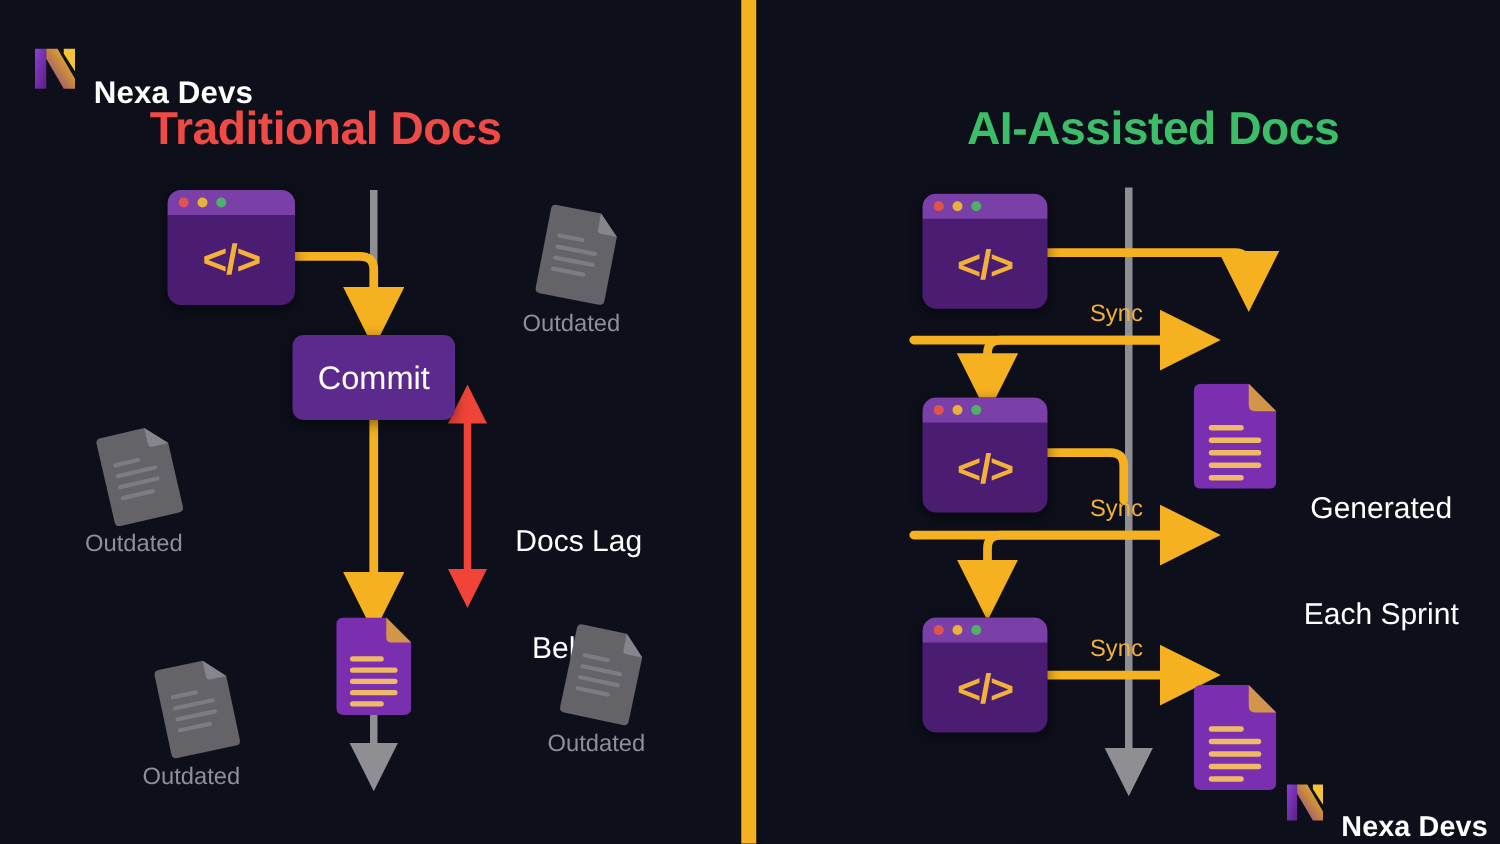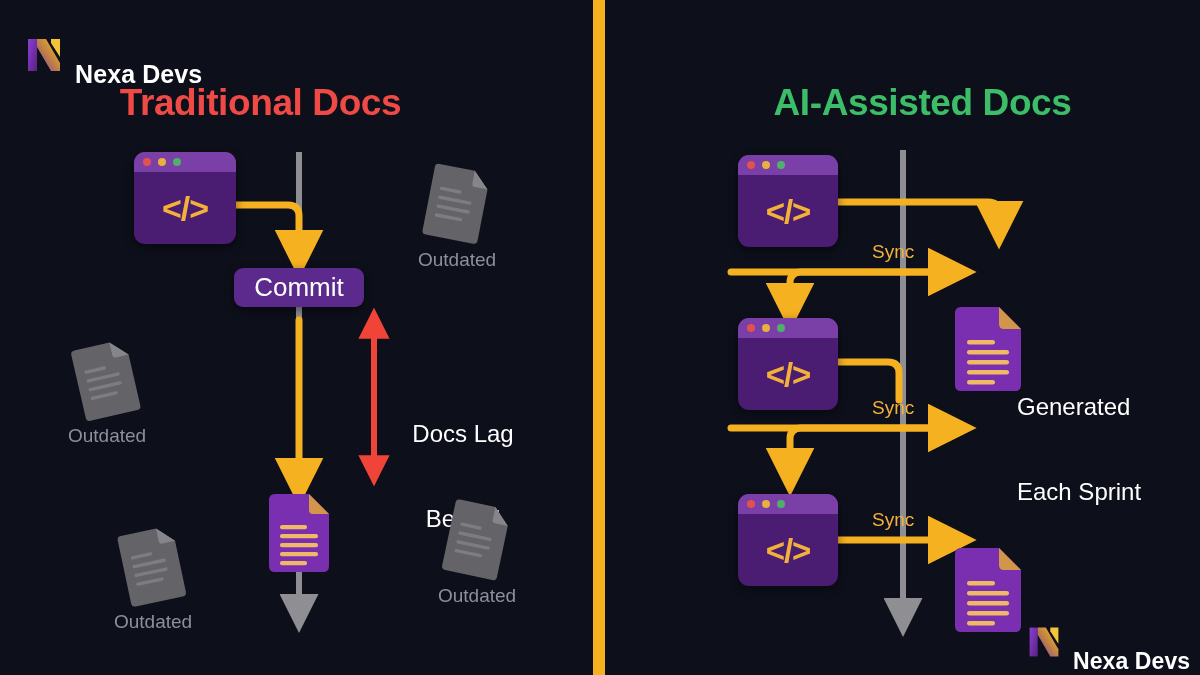--- a/index.html
+++ b/index.html
@@ -46,21 +46,21 @@
   .dot{border-radius:50%;}
   .dot.r{background:#e0534e;} .dot.y{background:#e8b13c;} .dot.g{background:#4fb06a;}
   .codewin .body{display:flex;align-items:center;justify-content:center;}
   .codewin .glyph{color:#f3b13a;font-weight:700;line-height:1;
                   font-family:"Liberation Sans", sans-serif;letter-spacing:-1px;}
 
   
   .pdoc{position:relative;}
 
   
-  .odoc{position:absolute;display:flex;flex-direction:column;align-items:center;}
+  .odoc{position:absolute;display:flex;flex-direction:column;align-items:flex-end;}
   .odoc .sheet{display:block;}
   .odoc .cap{color:#8d8f99;font-size:19px;margin-top:5px;white-space:nowrap;}
 
   
   .commit{
     position:absolute;background:#5b2a8c;border-radius:9px;
     display:flex;align-items:center;justify-content:center;
     color:#ffffff;font-size:26px;font-weight:400;
     box-shadow:0 3px 10px rgba(0,0,0,.45);
   }
@@ -128,21 +128,21 @@
     <div class="bar" style="height:20px;padding:0 9px;">
       <span class="dot r" style="width:8px;height:8px;"></span>
       <span class="dot y" style="width:8px;height:8px;"></span>
       <span class="dot g" style="width:8px;height:8px;"></span>
     </div>
     <div class="body" style="height:72px;">
       <span class="glyph" style="font-size:34px;">&lt;/&gt;</span>
     </div>
   </div>
 
-  <div class="commit" style="left:234px;top:268px;width:130px;height:39px;">Commit</div>
+  <div class="commit" style="left:234px;top:268px;width:130px;height:68px;">Commit</div>
 
   <div class="tlabel" style="left:388px;top:363px;width:150px;font-size:24px;">
     <div>Docs Lag</div>
     <div>Behind</div>
   </div>
 
   <div class="node pdoc" style="left:269px;top:494px;width:60px;height:78px;">
     <svg width="60" height="78" viewBox="0 0 60 78">
       <path d="M6,0 L40,0 L60,20 L60,72 Q60,78 54,78 L6,78 Q0,78 0,72 L0,6 Q0,0 6,0 Z" fill="#7a2fb0"></path>
       <path d="M40,0 L60,20 L44,20 Q40,20 40,16 Z" fill="#d3954a"></path>
@@ -272,21 +272,21 @@
         <rect x="12" y="63" width="42" height="4.4" rx="2.2"></rect>
         <rect x="12" y="73" width="28" height="4.4" rx="2.2"></rect>
       </g>
     </svg>
   </div>
 
   <div class="glabel" style="left:872px;top:241px;">Sync</div>
   <div class="glabel" style="left:872px;top:397px;">Sync</div>
   <div class="glabel" style="left:872px;top:509px;">Sync</div>
 
-  <div class="tlabel" style="left:1017px;top:336px;width:176px;font-size:24px;text-align:left;">
+  <div class="tlabel" style="left:1017px;top:336px;width:176px;font-size:24px;text-align:center;">
     <div>Generated</div>
     <div>Each Sprint</div>
   </div>
 
   <div class="brand tl">
     <svg class="mark" width="40" height="40" viewBox="0 0 40 40">
       <defs>
         <linearGradient id="ng1" x1="0" y1="0" x2="1" y2="1">
           <stop offset="0" stop-color="#8b3fd6"></stop>
           <stop offset="1" stop-color="#5a2080"></stop>

